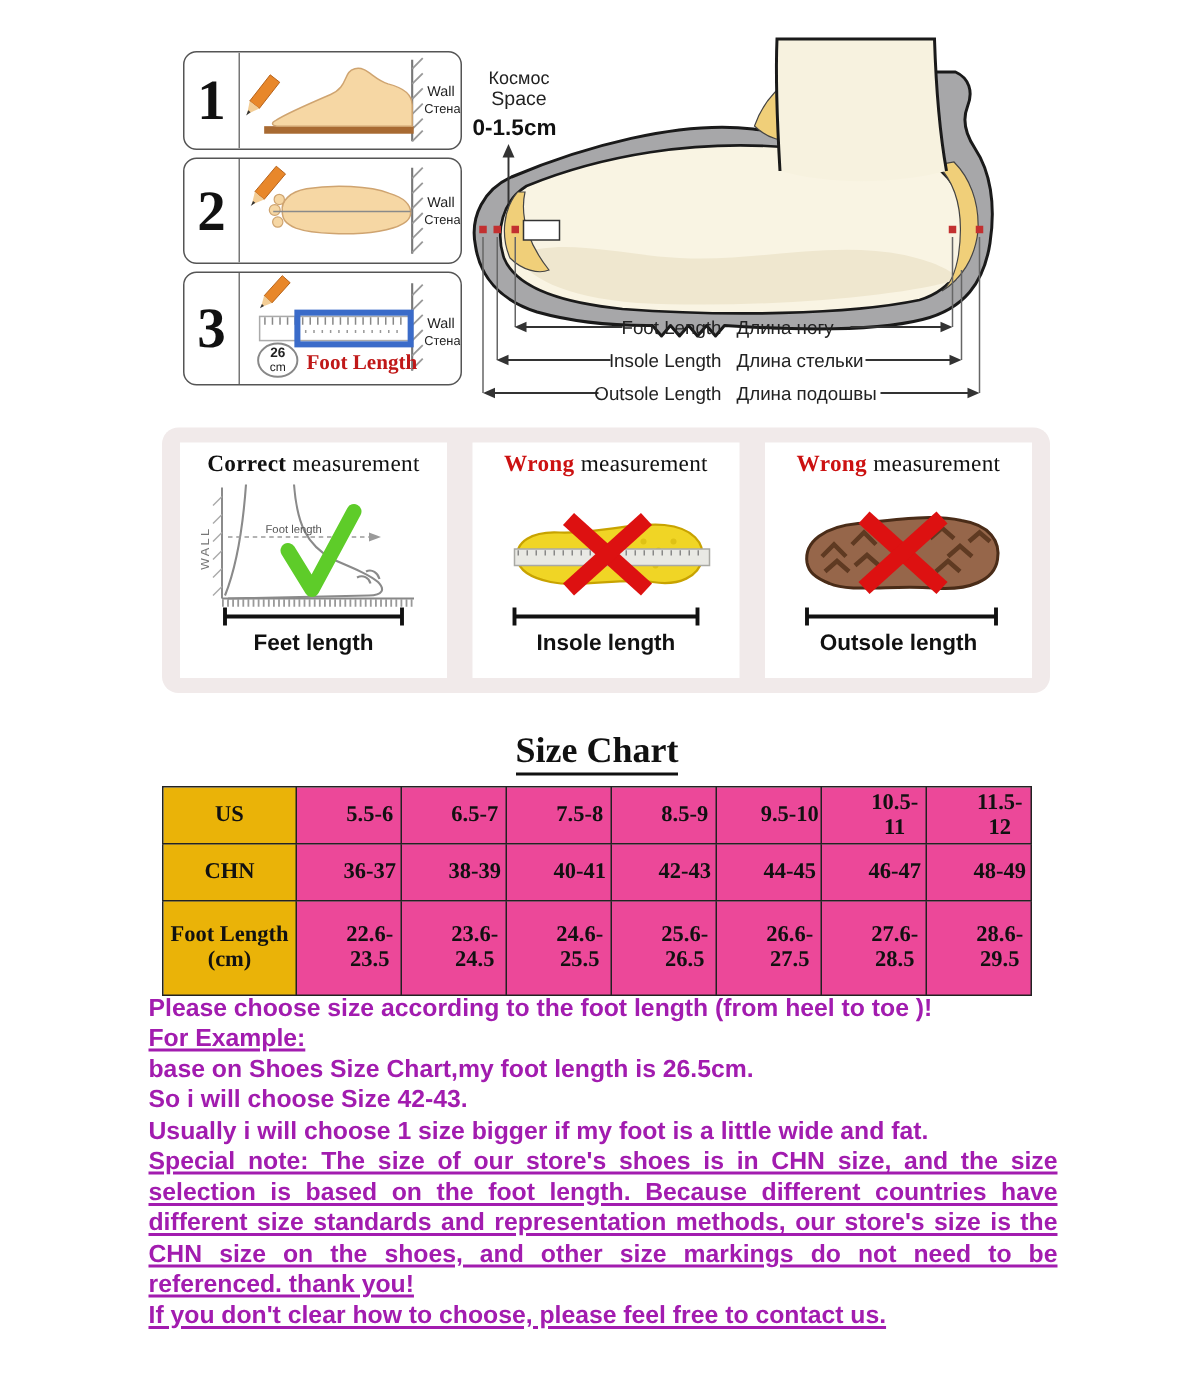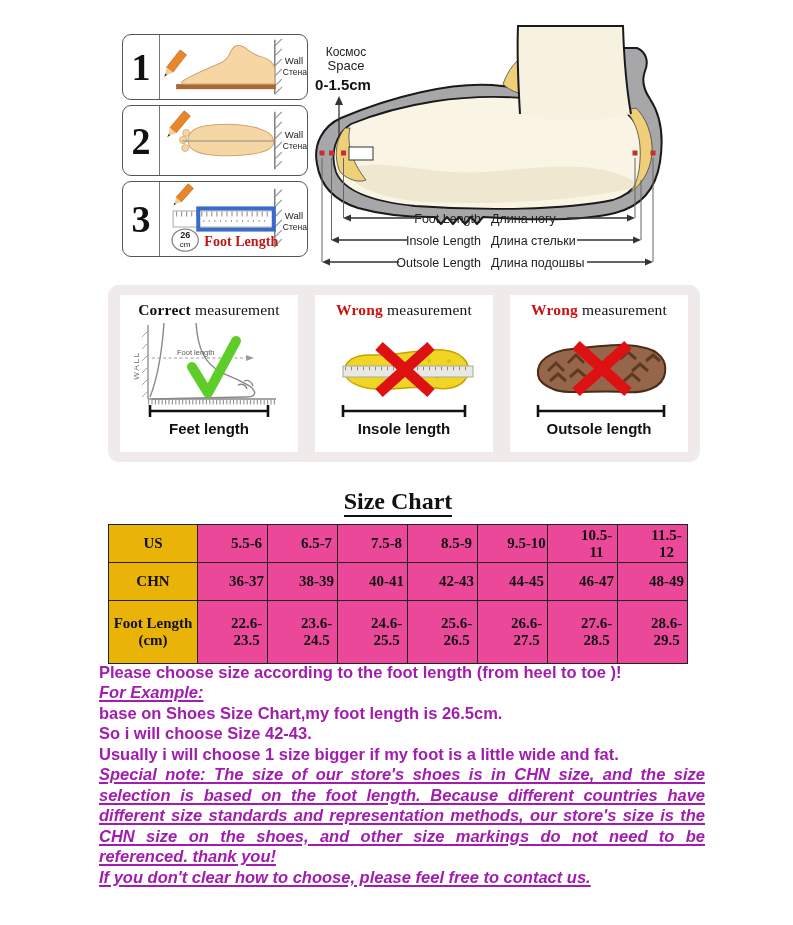--- a/index.html
+++ b/index.html
@@ -34,21 +34,21 @@
   table.sizes td{border:1.6px solid #222;font-family:"Liberation Serif",serif;font-weight:700;
                  font-size:15px;text-align:center;vertical-align:middle;padding:0;}
   table.sizes td.hd{background:#eab308;width:88px;}
   table.sizes td.val{background:#ec4899;padding-left:28px;}
   tr.r-sm td{height:37px;}
   tr.r-lg td{height:62px;}
   
   .notes{position:absolute;left:99px;top:662px;width:606px;font-size:16.5px;font-weight:700;
          line-height:1.24;color:#a21caf;}
   .notes p{margin:0;}
-  .u{text-decoration:underline;text-decoration-thickness:2px;text-underline-offset:2px;font-style:italic;}
+  .u{text-decoration:underline;text-decoration-thickness:2px;text-underline-offset:2px;}
   .just{text-align:justify;}
   svg text{font-family:"Liberation Sans",sans-serif;}
   .serif-t{font-family:"Liberation Serif",serif;}
 </style>
 </head>
 <body>
 
 <div class="page">
 
   <div class="steps">

